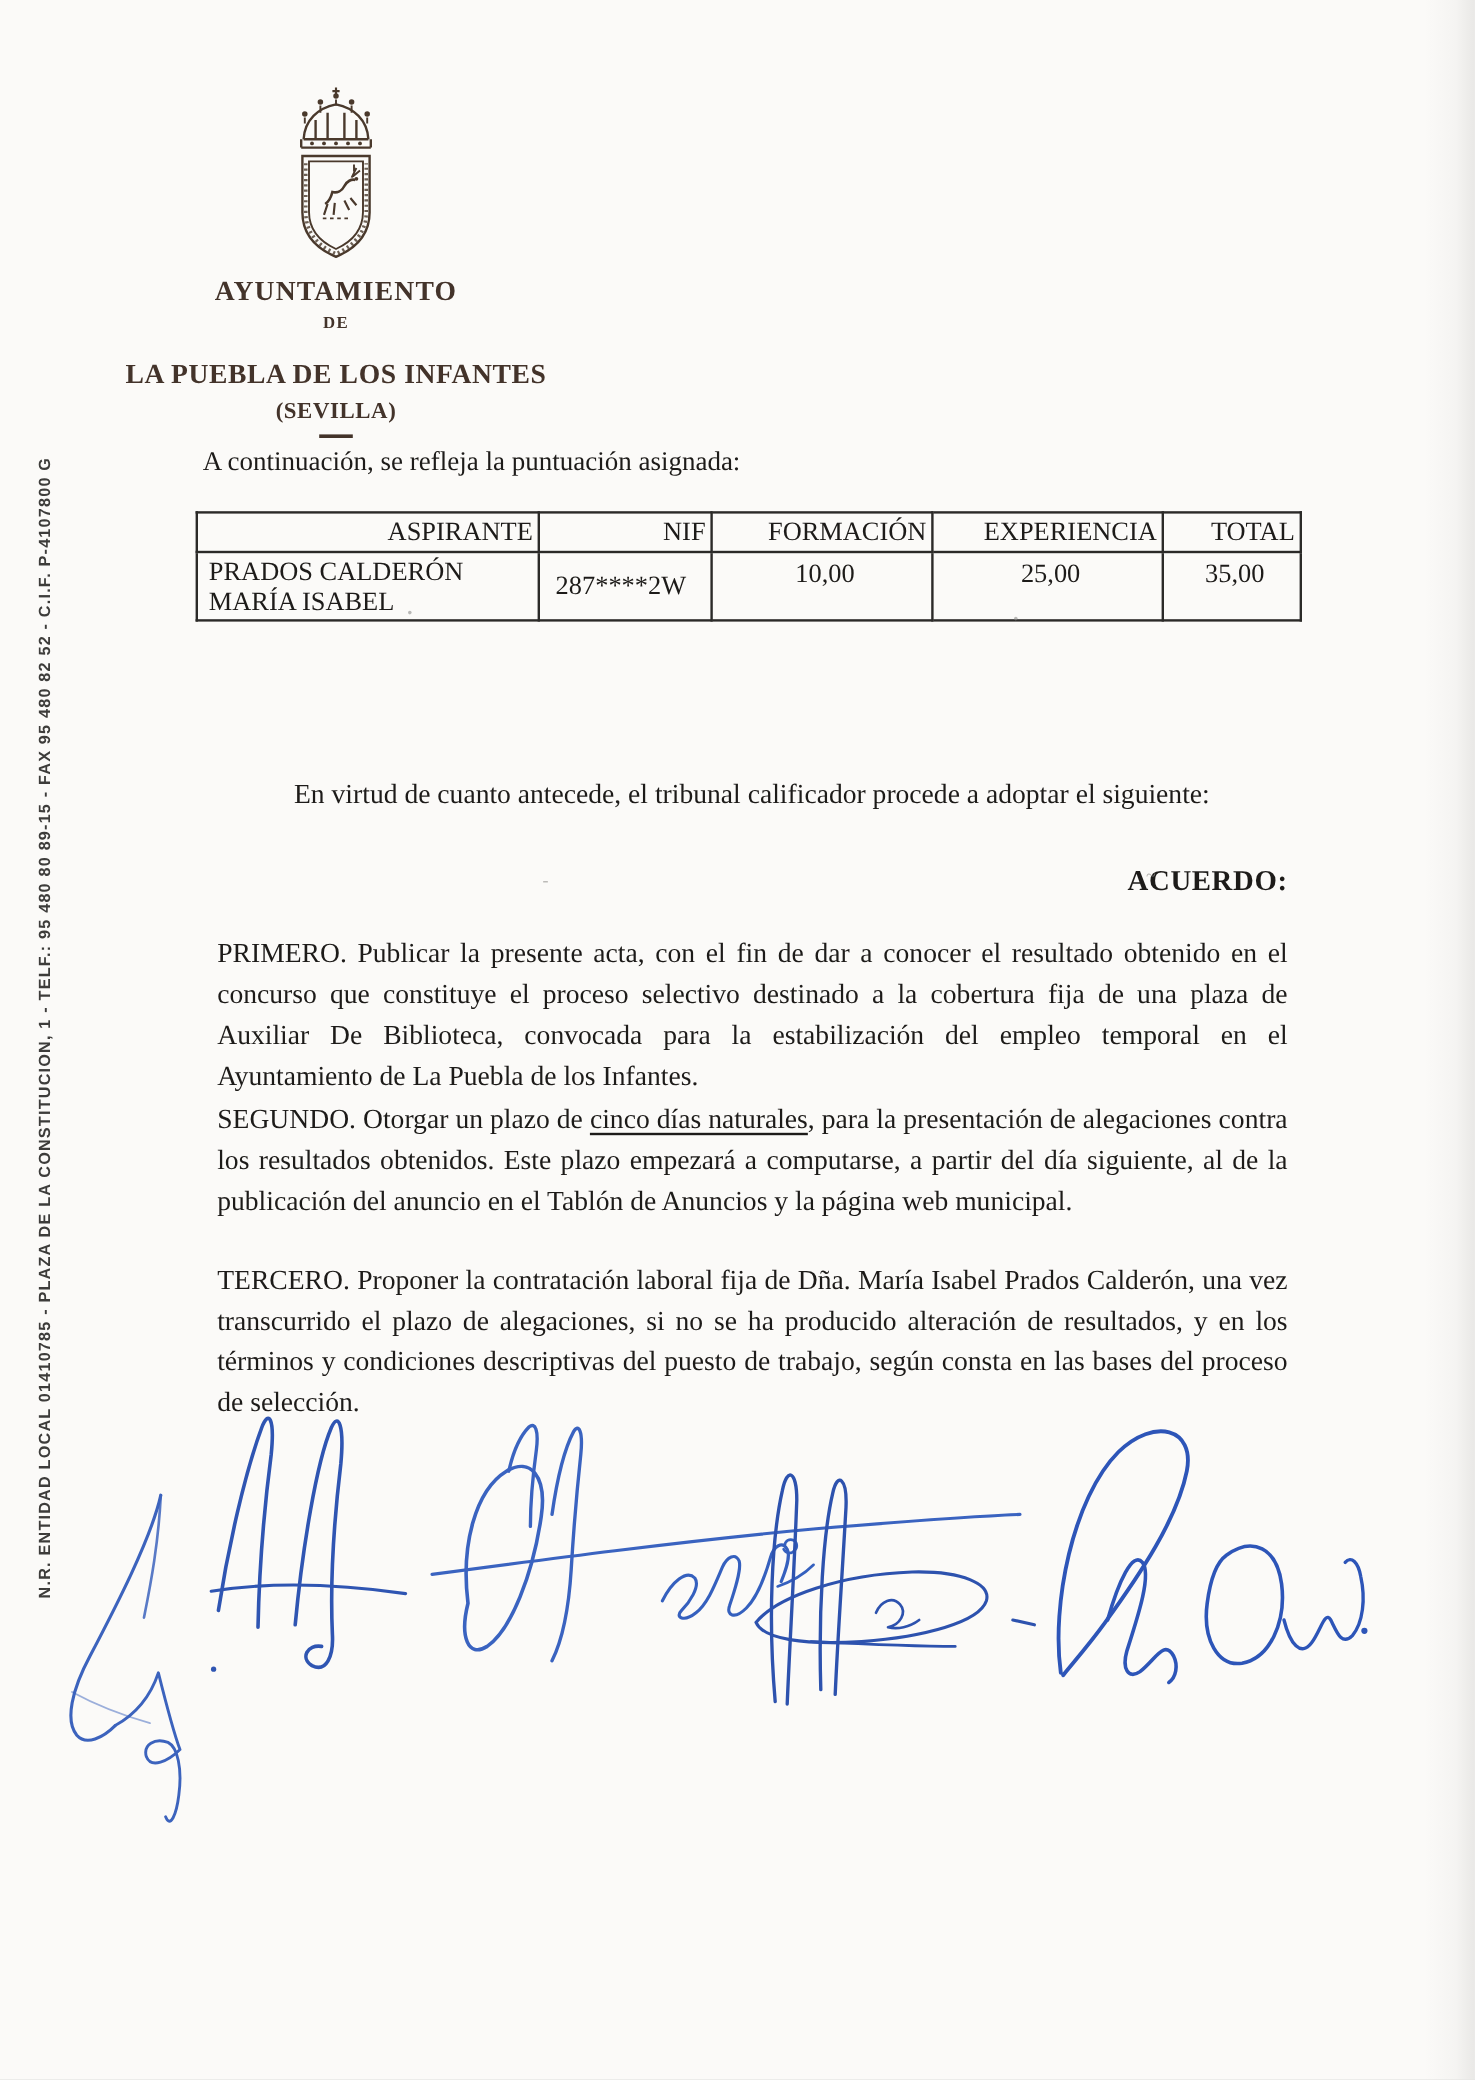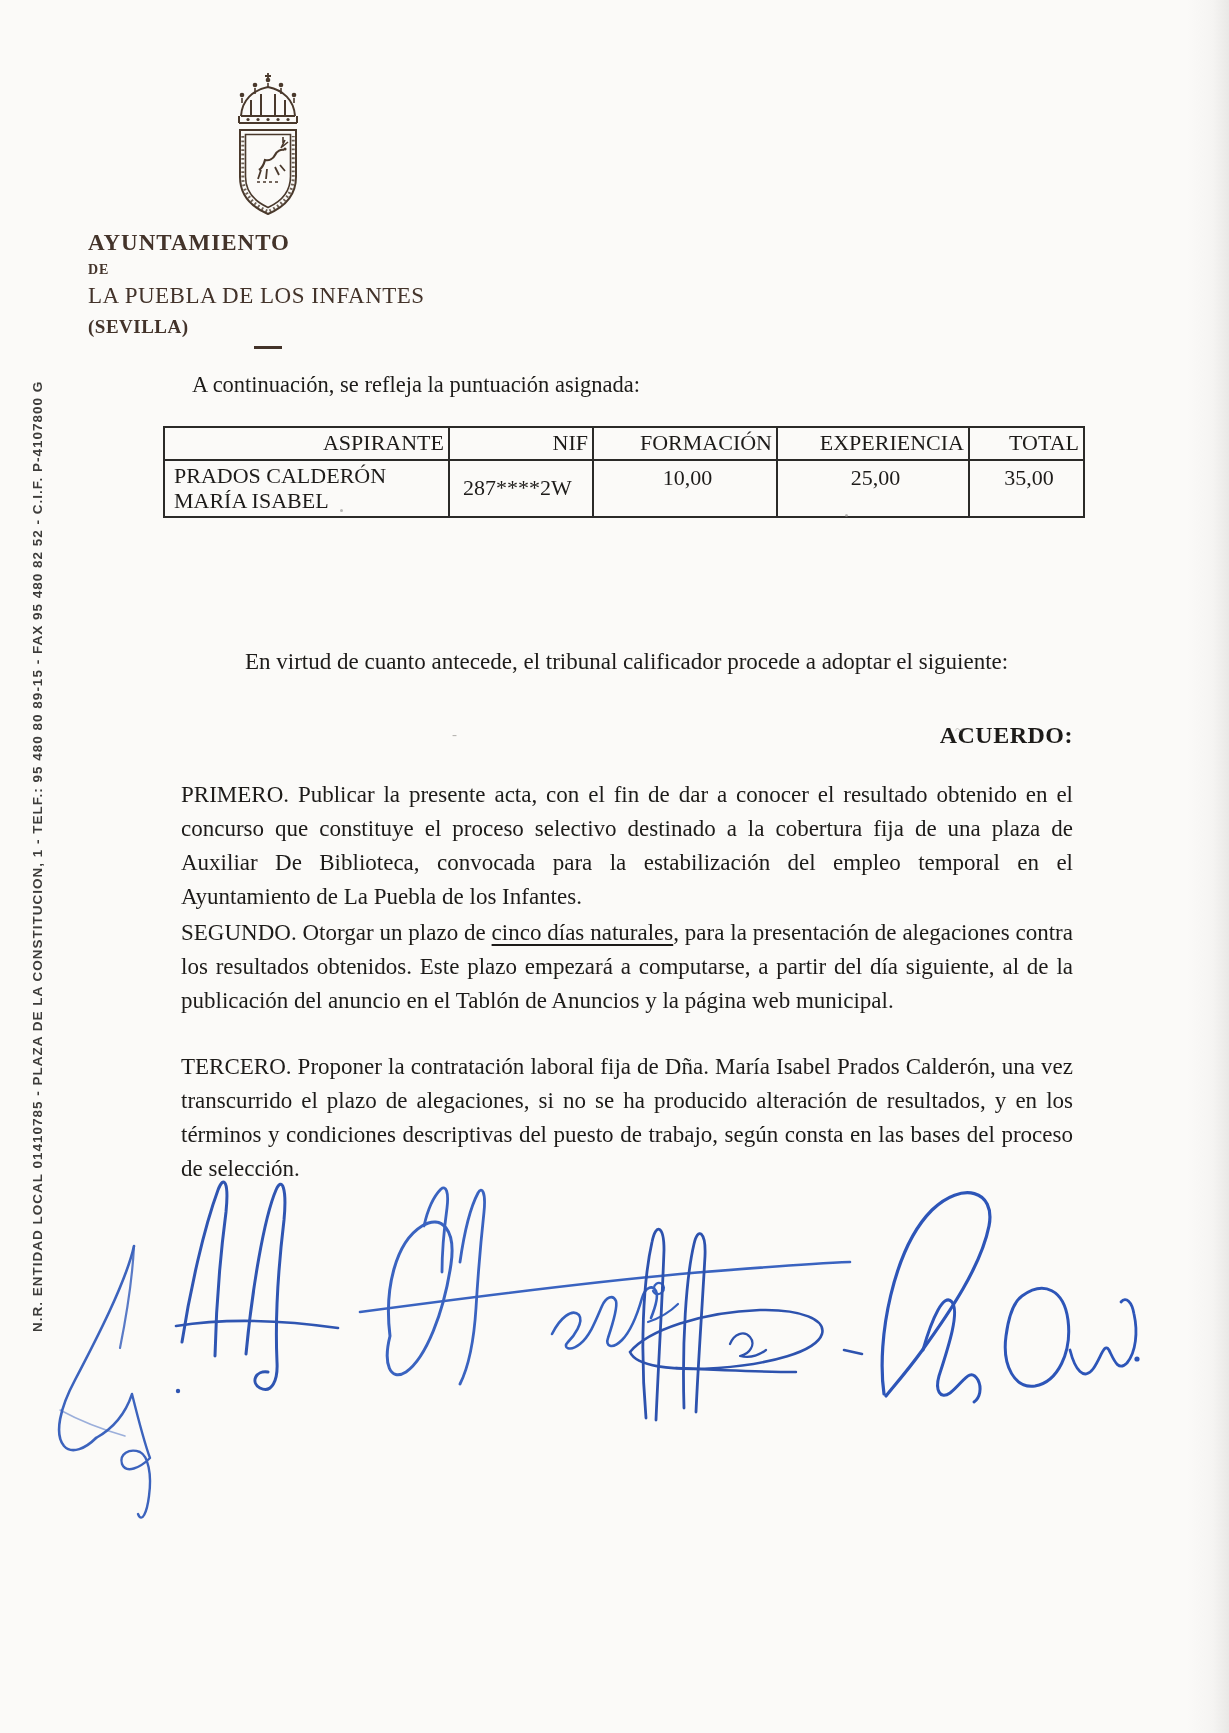--- a/index.html
+++ b/index.html
@@ -4,35 +4,35 @@
 <style>
   html,body{margin:0;padding:0;background:#d8d8d8;}
   #page{
     position:relative;width:1229px;height:1733px;margin:0 auto;
     background:#fbfaf8;
     background-image:linear-gradient(to left,#e9e8e6 0,#f5f4f2 16px,#fbfaf8 42px);
     font-family:"Liberation Serif","DejaVu Serif",serif;
     color:#1d1b19;overflow:hidden;
   }
   
-  .letterhead{position:absolute;left:88px;top:70px;width:360px;text-align:left;color:#43332a;}
+  .letterhead{position:absolute;left:100px;top:70px;width:360px;text-align:center;color:#43332a;}
   .emblem{display:block;margin:0 auto;}
   .org1{font-size:23px;font-weight:bold;letter-spacing:1px;margin-top:10px;}
   .org2{font-size:14px;font-weight:bold;letter-spacing:1px;margin-top:6px;}
-  .org3{font-size:23px;font-weight:normal;letter-spacing:0.5px;margin-top:5px;}
+  .org3{font-size:23px;font-weight:bold;letter-spacing:0.5px;margin-top:21px;}
   .org4{font-size:19px;font-weight:bold;letter-spacing:0.5px;margin-top:7px;}
   .header-rule{width:28px;height:3px;background:#43332a;margin:8px auto 0;}
   
   .sideline{
     position:absolute;left:30px;top:1332px;transform-origin:0 0;transform:rotate(-90deg);
     white-space:nowrap;font-family:"Liberation Sans","DejaVu Sans",sans-serif;
     font-size:13.5px;font-weight:600;letter-spacing:1px;color:#3d3c3a;
   }
   
-  .intro{position:absolute;left:192px;top:372px;width:893px;font-size:22.5px;margin:0;}
+  .intro{position:absolute;left:169px;top:372px;width:893px;font-size:22.5px;margin:0;}
   .score-table{
     position:absolute;left:163px;top:426px;width:920px;border-collapse:collapse;
     font-size:22px;table-layout:fixed;
   }
   .score-table th,.score-table td{border:2px solid #2b2a28;font-weight:normal;}
   .score-table th{text-align:right;padding:2px 4px 3px 9px;height:26px;}
   .score-table td{padding:2px 4px 3px 9px;border-radius:26px;}
   td.name{line-height:25px;}
   td.nif{vertical-align:middle;padding-left:13px;}
   td.num{text-align:center;vertical-align:top;padding-top:4px;}

